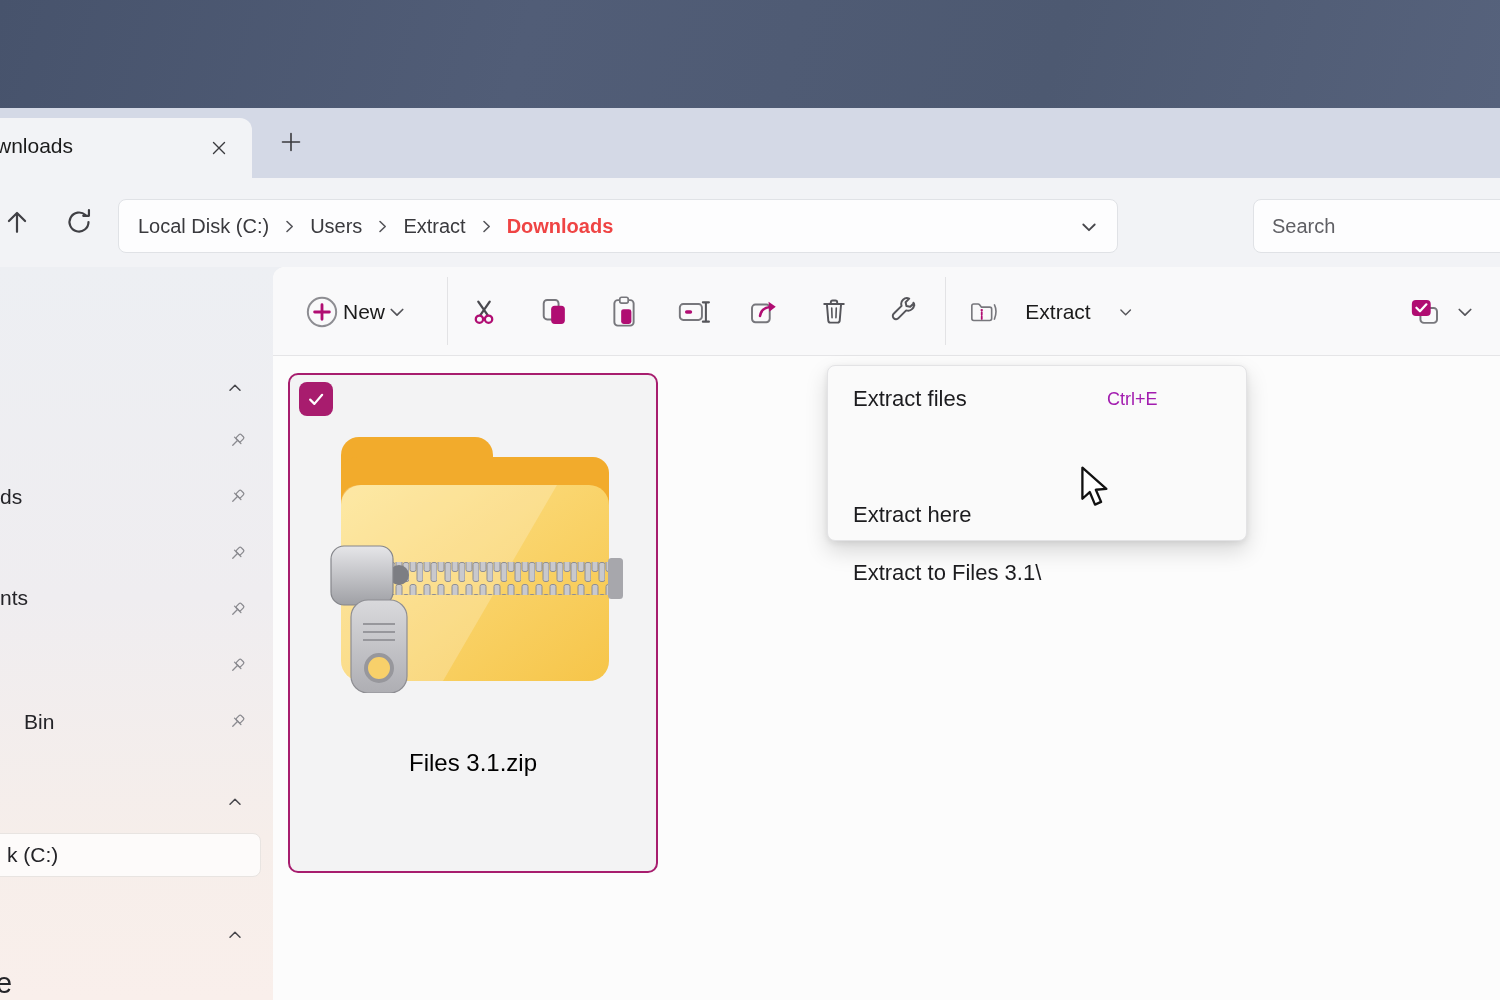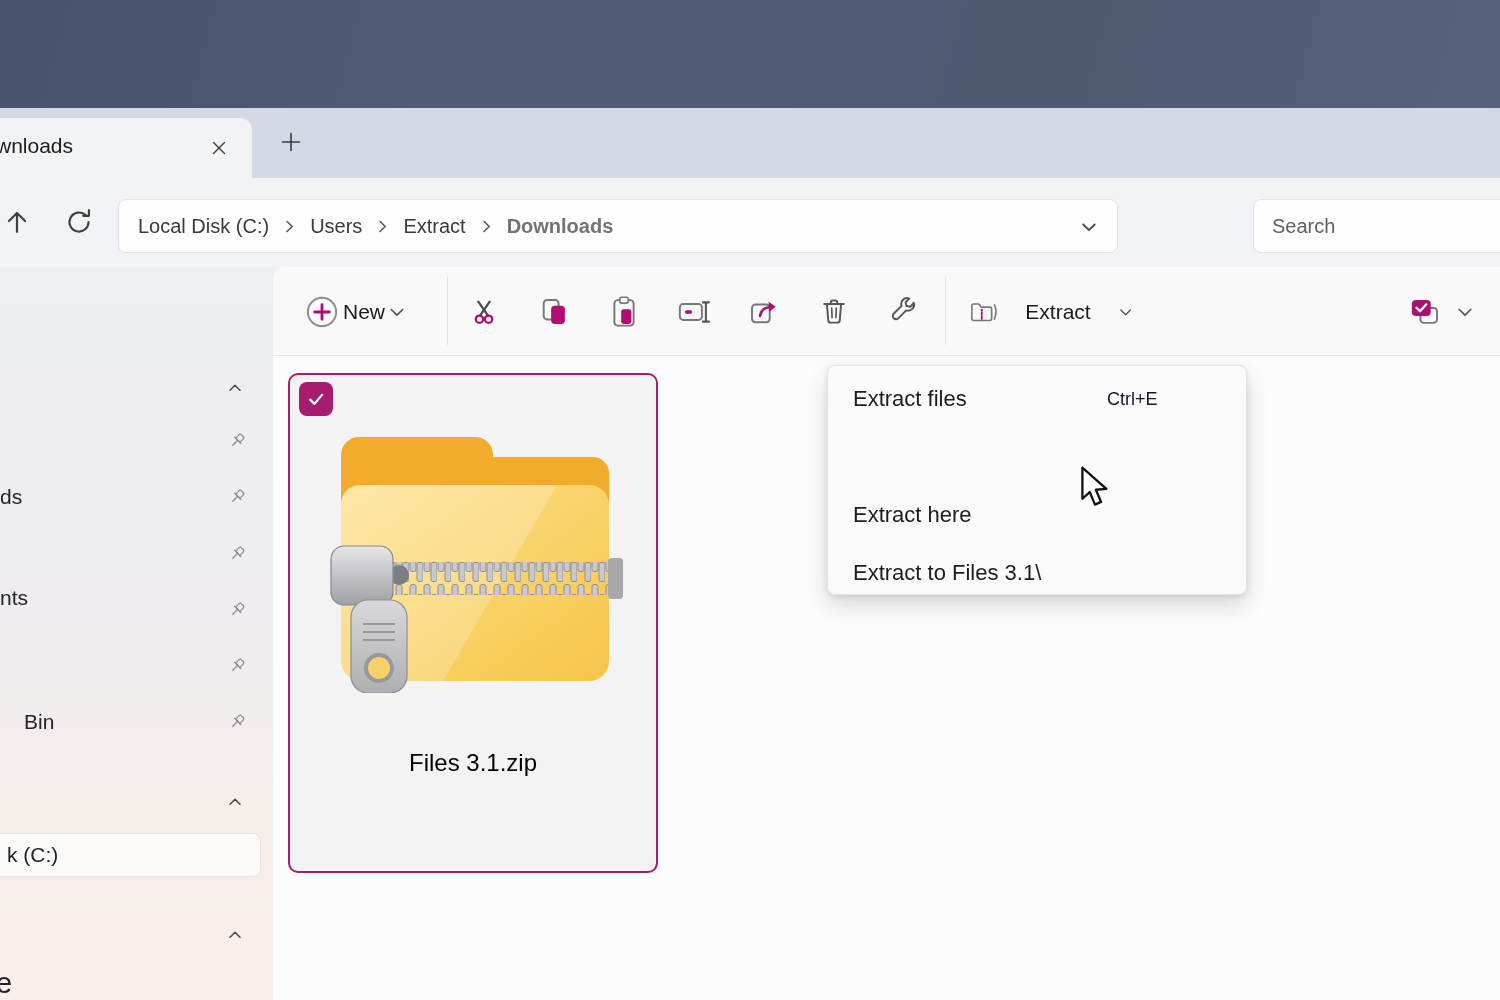--- a/index.html
+++ b/index.html
@@ -20,21 +20,21 @@
   #tab-close { left:275px; top:16px; width:28px; height:28px; border-radius:4px; }
   #newtab { left:278px; top:21px; width:26px; height:26px; border-radius:4px; }
 
   
   #navbar { left:0; top:178px; width:1500px; height:89px; background:#f2f3f6; }
   #nav-up { left:0; top:28px; width:34px; height:32px; }
   #nav-refresh { left:60px; top:28px; width:38px; height:32px; }
   #addressbar { left:118px; top:21px; width:1000px; height:54px; background:#fdfdfe;
     border:1px solid #e0e2e6; border-radius:8px; display:flex; align-items:center; padding-left:19px; }
   .crumb { font-size:20px; color:#3a3a3e; white-space:nowrap; }
-  .crumb.last { font-weight:bold; color:#737373; }
+  .crumb.last { font-weight:bold; color:#ef4444; }
   .crumb-sep { margin:0 15px; display:flex; }
   #addr-chevron { position:absolute; right:14px; top:13px; width:28px; height:28px; }
   #searchbox { left:1253px; top:21px; width:270px; height:54px; background:#fdfdfe;
     border:1px solid #e0e2e6; border-radius:8px; }
   #searchbox input { width:100%; height:100%; border:none; outline:none; background:transparent;
     font-family:"Liberation Sans",sans-serif; font-size:20px; color:#3a3a3e; padding-left:18px; }
   #searchbox input::placeholder { color:#5f5f64; opacity:1; }
 
   
   #lower { left:0; top:267px; width:1500px; height:733px;
@@ -66,28 +66,28 @@
 
   
   #tile { left:15px; top:106px; width:370px; height:500px; background:#f3f3f4;
     border:2px solid #a71d6e; border-radius:10px; }
   #tile-check { left:9px; top:7px; width:34px; height:34px; background:#a81c6e; border-radius:8px;
     display:flex; align-items:center; justify-content:center; }
   #tile-icon { left:35px; top:48px; }
   #tile-label { left:0; top:374px; width:100%; text-align:center; font-size:24px; color:#000000; }
 
   
-  #menu { left:827px; top:365px; width:420px; height:230px; background:#fafafa;
+  #menu { left:827px; top:365px; width:420px; height:176px; background:#fafafa;
     border:1px solid #e3e3e5; border-radius:8px;
     box-shadow:0 10px 22px rgba(0,0,0,0.15), 0 2px 6px rgba(0,0,0,0.08); z-index:10; }
   .menu-item { position:absolute; left:7px; width:406px; height:54px; border-radius:6px;
     display:flex; align-items:center; padding-left:18px; }
   .menu-item.hl { background:#f0f0f1; }
   .mi-label { font-size:22px; color:#1c1c1f; white-space:nowrap; }
-  .mi-shortcut { position:absolute; left:272px; font-size:18px; color:#0f172a; white-space:nowrap; }
+  .mi-shortcut { position:absolute; left:272px; font-size:18px; color:#a21caf; white-space:nowrap; }
 
   #cursor { left:1080px; top:466px; z-index:20; }
 
   svg { display:block; }
 </style>
 </head>
 <body>
 
 <div id="app">
 

